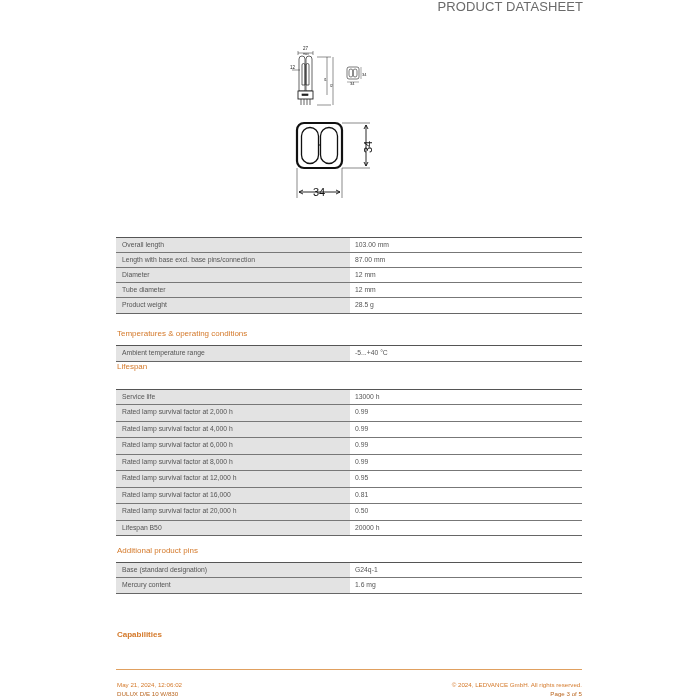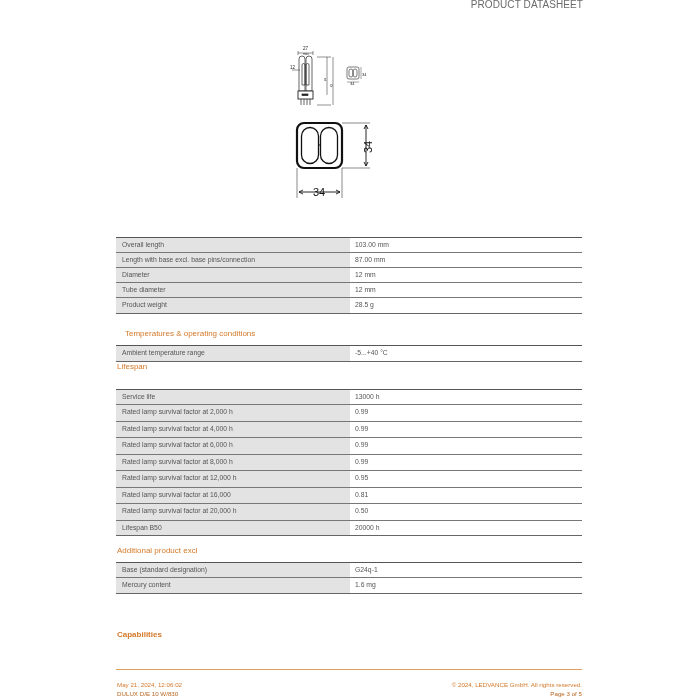--- a/index.html
+++ b/index.html
@@ -1,18 +1,18 @@
 <!DOCTYPE html>
 <html><head>
 <meta charset="utf-8">
 <style>
   html, body { margin: 0; padding: 0; background: #ffffff; }
   body { width: 700px; height: 700px; position: relative; overflow: hidden;
          font-family: "Liberation Sans", sans-serif; color: #444; }
-  .header-title { position: absolute; top: -1px; right: 117px; font-size: 10px; color: #6a6a6a; letter-spacing: 0.1px; }
+  .header-title { position: absolute; top: -1px; right: 117px; font-size: 13px; color: #6a6a6a; letter-spacing: 0.1px; }
   .drawing { position: absolute; left: 290px; top: 45px; width: 100px; height: 160px; }
   .section-title { position: absolute; left: 117px; font-size: 8px; color: #d4792a; }
   .table { position: absolute; left: 116px; width: 466px; }
   .row { display: flex; height: 15px; border-top: 1.2px solid #777; box-sizing: border-box; }
   .row:first-child { border-top: 1.5px solid #555; }
   .table .row:last-child { border-bottom: 1.5px solid #666; height: 16.5px; }
   .cell-label { width: 234px; background: #e3e3e3; font-size: 6.8px; color: #555; padding-left: 6px; line-height: 14px; box-sizing: border-box; }
   .cell-value { flex: 1; font-size: 6.8px; color: #555; padding-left: 5px; line-height: 14px; }
   .footer-line { position: absolute; left: 116px; top: 669px; width: 466px; height: 1px; background: #e0a060; }
   .footer-left { position: absolute; left: 117px; top: 680px; font-size: 6.2px; color: #d4792a; line-height: 9px; }
@@ -84,21 +84,21 @@
   <div class="row">
     <div class="cell-label">Tube diameter</div>
     <div class="cell-value">12 mm</div>
   </div>
   <div class="row">
     <div class="cell-label">Product weight</div>
     <div class="cell-value">28.5 g</div>
   </div>
 </div>
 
-<div class="section-title" style="top:329px;margin-left:8px;">Temperatures &amp; operating conditions</div>
+<div class="section-title" style="top:329px;">Temperatures &amp; operating conditions</div>
 <div class="table" style="top:345px;">
   <div class="row">
     <div class="cell-label">Ambient temperature range</div>
     <div class="cell-value">-5...+40 °C</div>
   </div>
 </div>
 
 <div class="section-title" style="top:362px;">Lifespan</div>
 <div class="table" style="top:389px;">
   <div class="row">
@@ -132,21 +132,21 @@
   <div class="row" style="height:16.5px">
     <div class="cell-label">Rated lamp survival factor at 20,000 h</div>
     <div class="cell-value">0.50</div>
   </div>
   <div class="row">
     <div class="cell-label">Lifespan B50</div>
     <div class="cell-value">20000 h</div>
   </div>
 </div>
 
-<div class="section-title" style="top:546px;">Additional product excl</div>
+<div class="section-title" style="top:546px;">Additional product pins</div>
 <div class="table" style="top:562px;">
   <div class="row">
     <div class="cell-label">Base (standard designation)</div>
     <div class="cell-value">G24q-1</div>
   </div>
   <div class="row">
     <div class="cell-label">Mercury content</div>
     <div class="cell-value">1.6 mg</div>
   </div>
 </div>

